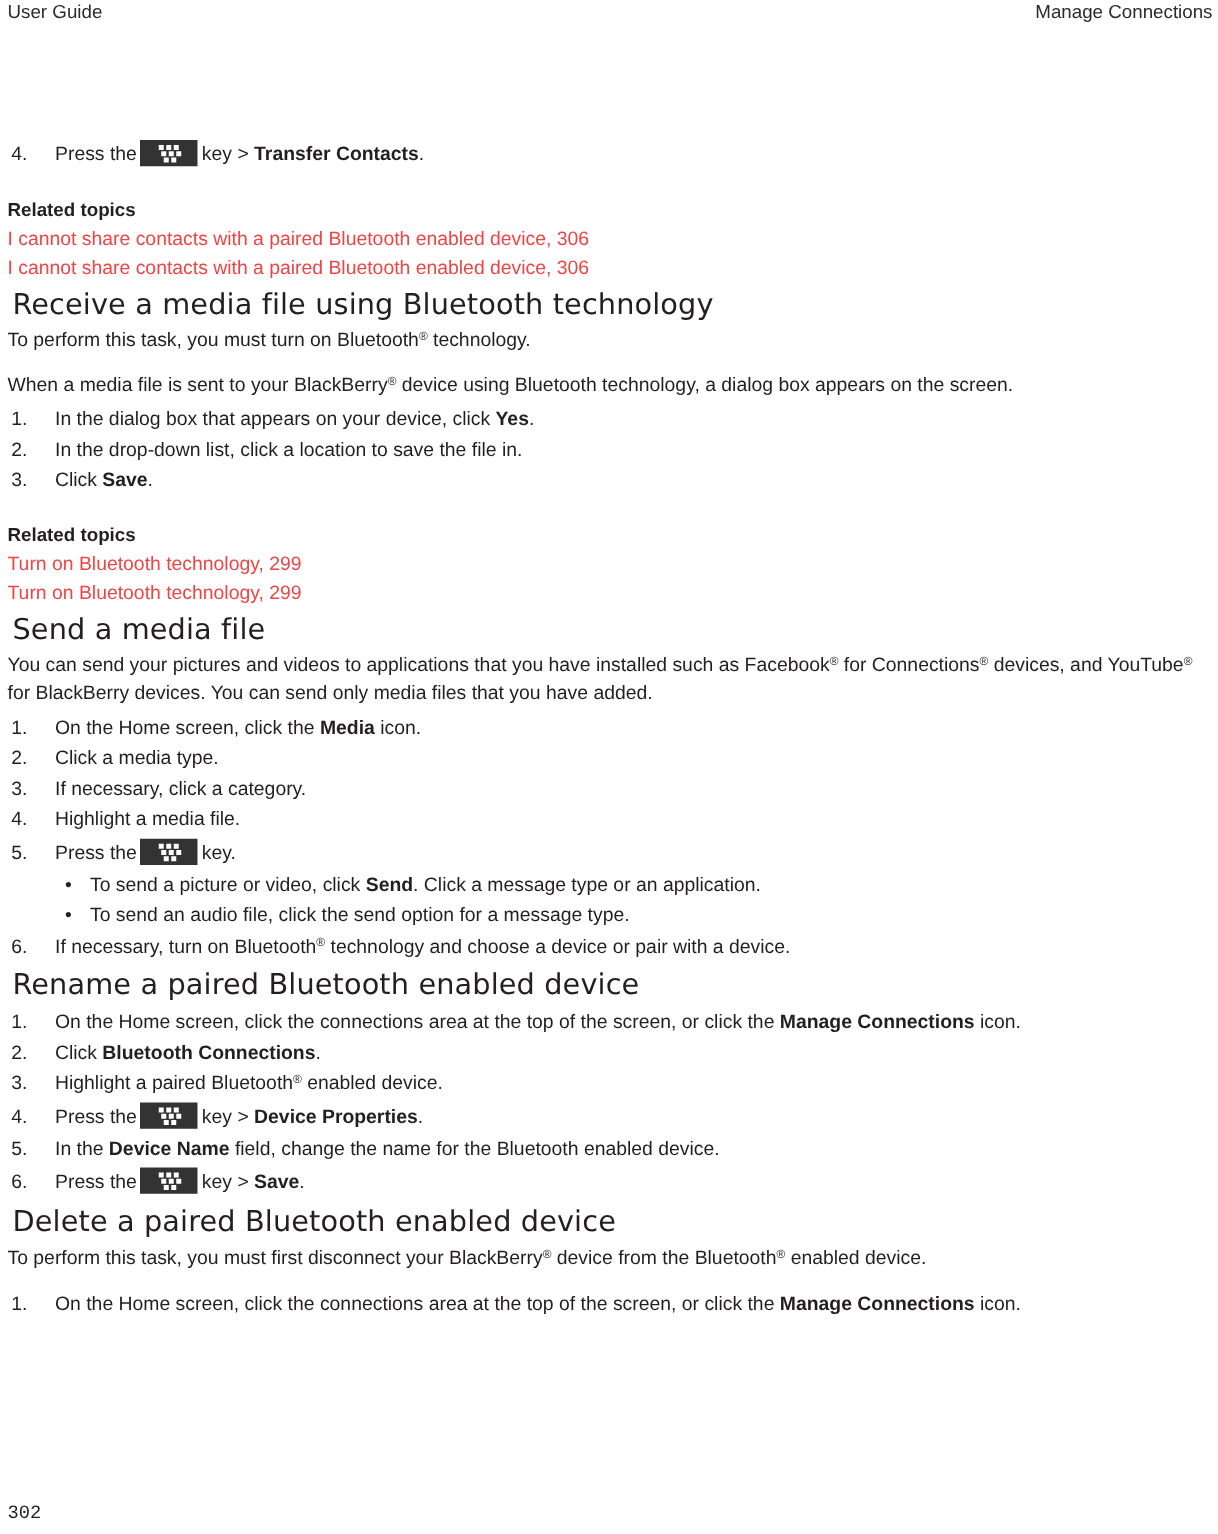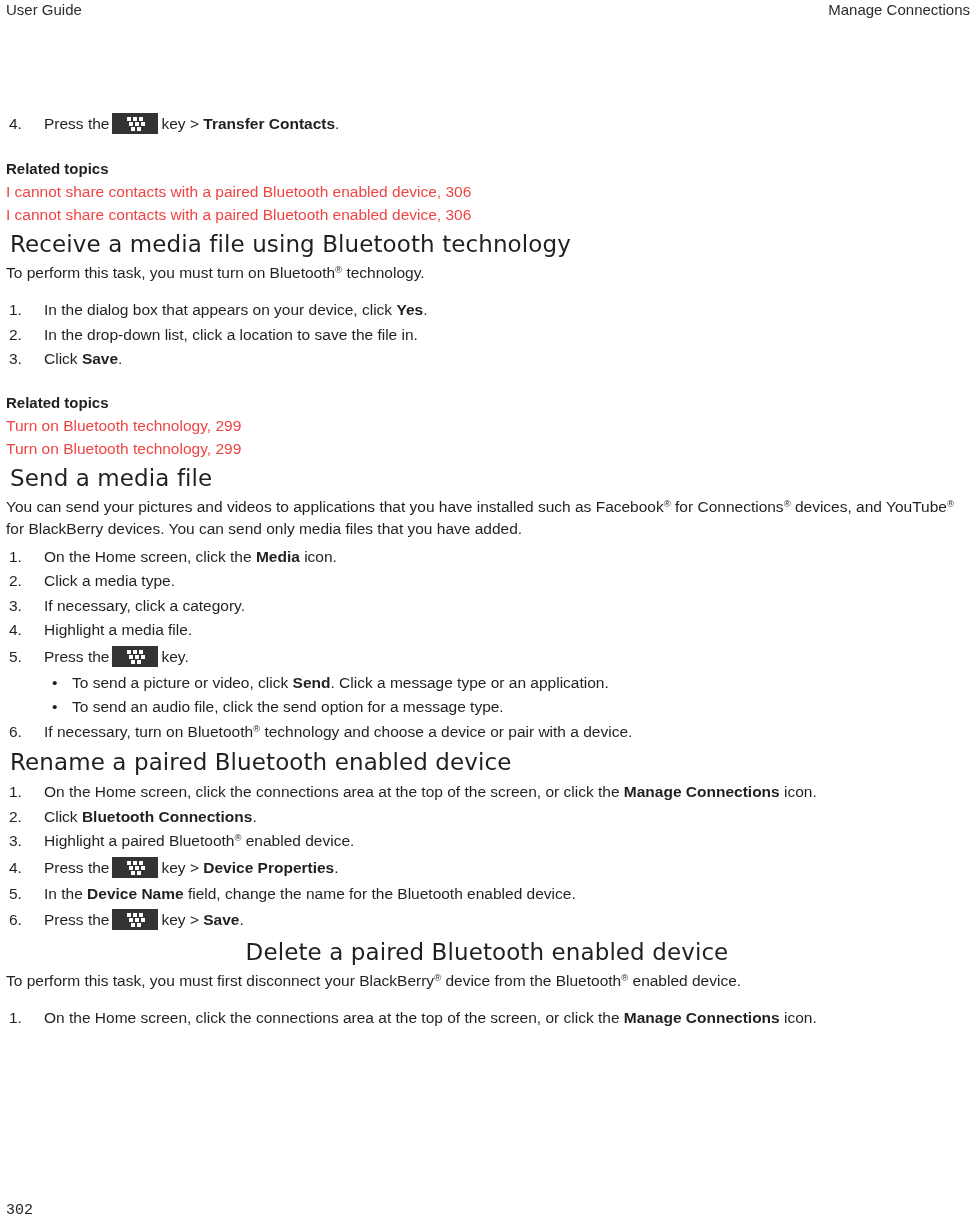--- a/index.html
+++ b/index.html
@@ -52,21 +52,21 @@
     font-size: 23px;
     line-height: 28px;
     letter-spacing: 0.1px;
     color: #231f20;
     margin: 4px;
     padding: 0;
   }
   .h-receive   { margin-top: 33px; margin-bottom: 14px; }
   .h-send      { margin-top: 30px; margin-bottom: 6px; }
   .h-rename    { margin-top: 34px; margin-bottom: 10px; }
-  .h-delete    { margin-top: 35px; margin-bottom: 14px; text-align: center; }
+  .h-delete    { margin-top: 35px; margin-bottom: 14px; }
 
   
   p.body-para {
     font-size: 15.5px;
     line-height: 22px;
     margin: 0 0 14px 0;
     padding: 0;
     color: #231f20;
   }
   p.body-para.tight { margin-bottom: 5px; }
@@ -205,20 +205,21 @@
   <div class="related-block">
     <div class="related-title">Related topics</div>
     <a href="#" class="related-link">I cannot share contacts with a paired Bluetooth enabled device, 306</a>
     <a href="#" class="related-link">I cannot share contacts with a paired Bluetooth enabled device, 306</a>
   </div>
 
   <h2 class="section-heading h-receive">Receive a media file using Bluetooth technology</h2>
 
   <p class="body-para"><span>To perform this task, you must turn on Bluetooth</span><sup class="reg">®</sup><span> technology.</span></p>
 
+  <p class="body-para lead"><span>When a media file is sent to your BlackBerry</span><sup class="reg">®</sup><span> device using Bluetooth technology, a dialog box appears on the screen.</span></p>
 
   <ol class="steps">
     <li>
       <span class="num">1.</span><span>In the dialog box that appears on your device, click </span><b>Yes</b><span>.</span>
     </li>
     <li>
       <span class="num">2.</span><span>In the drop-down list, click a location to save the file in.</span>
     </li>
     <li>
       <span class="num">3.</span><span>Click </span><b>Save</b><span>.</span>

